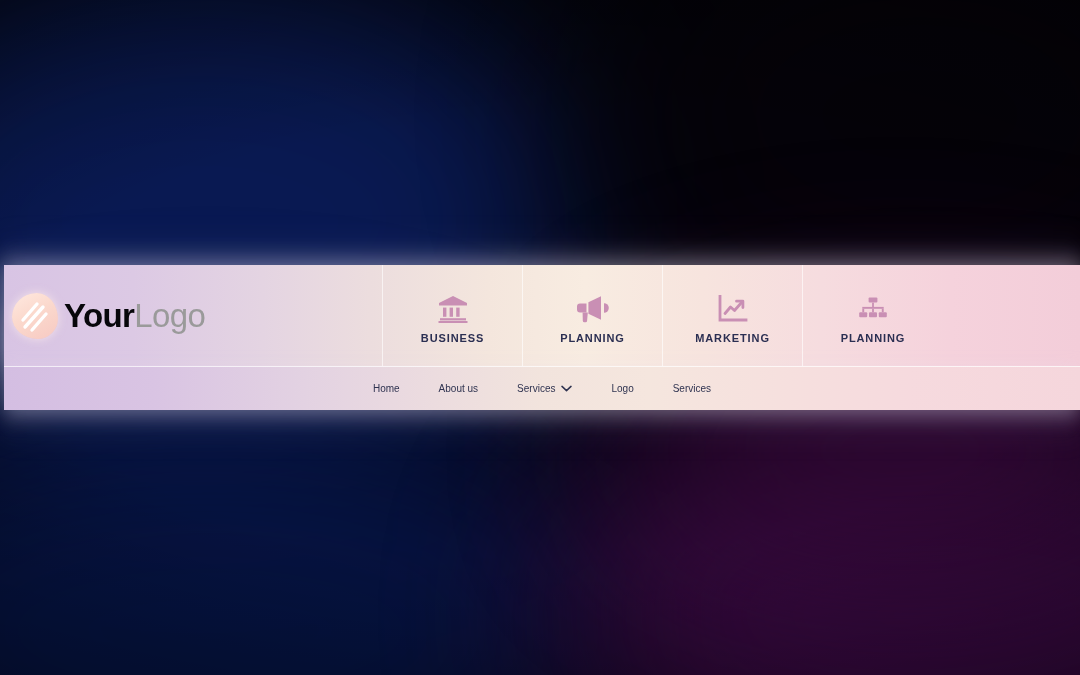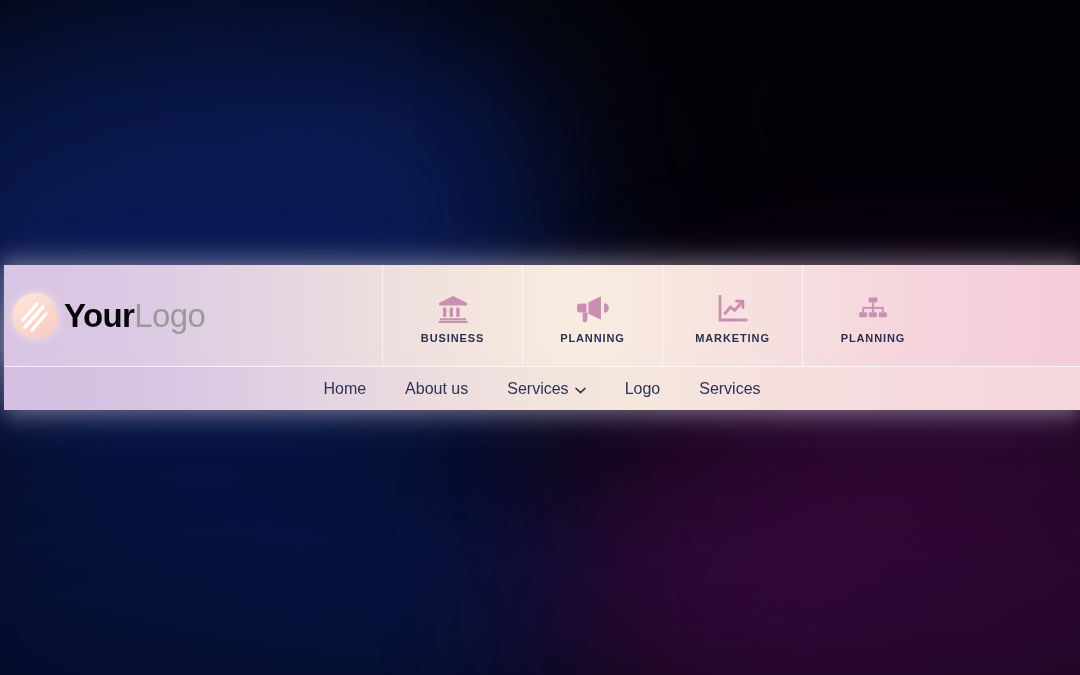--- a/index.html
+++ b/index.html
@@ -64,21 +64,21 @@
   .menu-label { font-size:11px; font-weight:bold; letter-spacing:.9px;
     color:#2b2f52; white-space:nowrap; }
 
   
   .subbar { height:44px; display:flex; align-items:center; justify-content:center;
     gap:39px; border-top:1px solid rgba(255,255,255,.72);
     background:linear-gradient(to right,
       #d4bee2 0%, #d9c4e3 14%, #e3d2e2 28%, #ecdcdf 40%,
       #f2e4dd 50%, #f5e6de 60%, #f6e0de 72%, #f6dade 84%, #f5d6dc 100%);
     box-shadow:0 6px 20px rgba(236,226,246,.35); }
-  .nav-item { font-size:16px; color:#2f3350; white-space:nowrap;
+  .nav-item { font-size:10px; color:#2f3350; white-space:nowrap;
     display:flex; align-items:center; gap:6px; cursor:pointer; }
   .chev { display:inline-block; }
 </style>
 </head>
 <body>
 
 <div class="backdrop">
   <div class="glow glow-navy-top"></div>
   <div class="glow glow-dark-right"></div>
   <div class="glow glow-navy-bot"></div>

